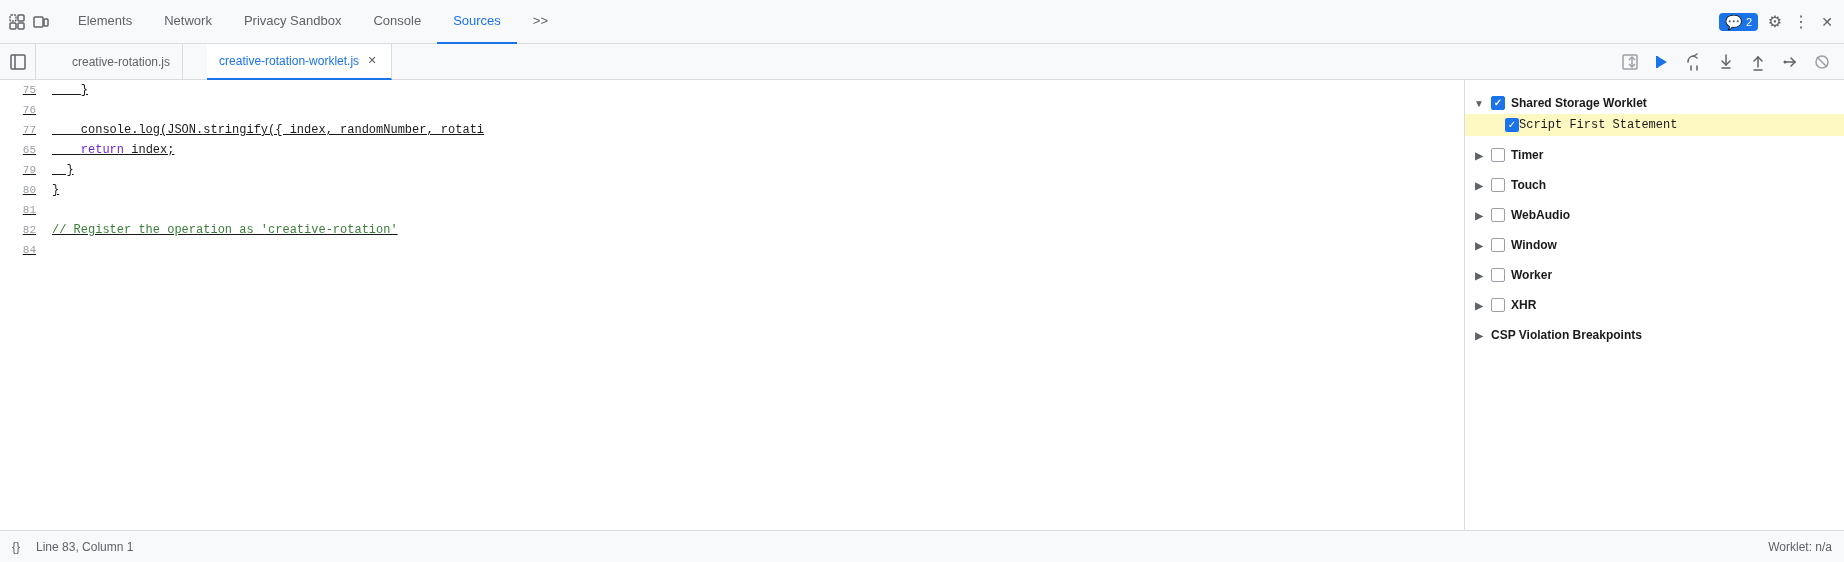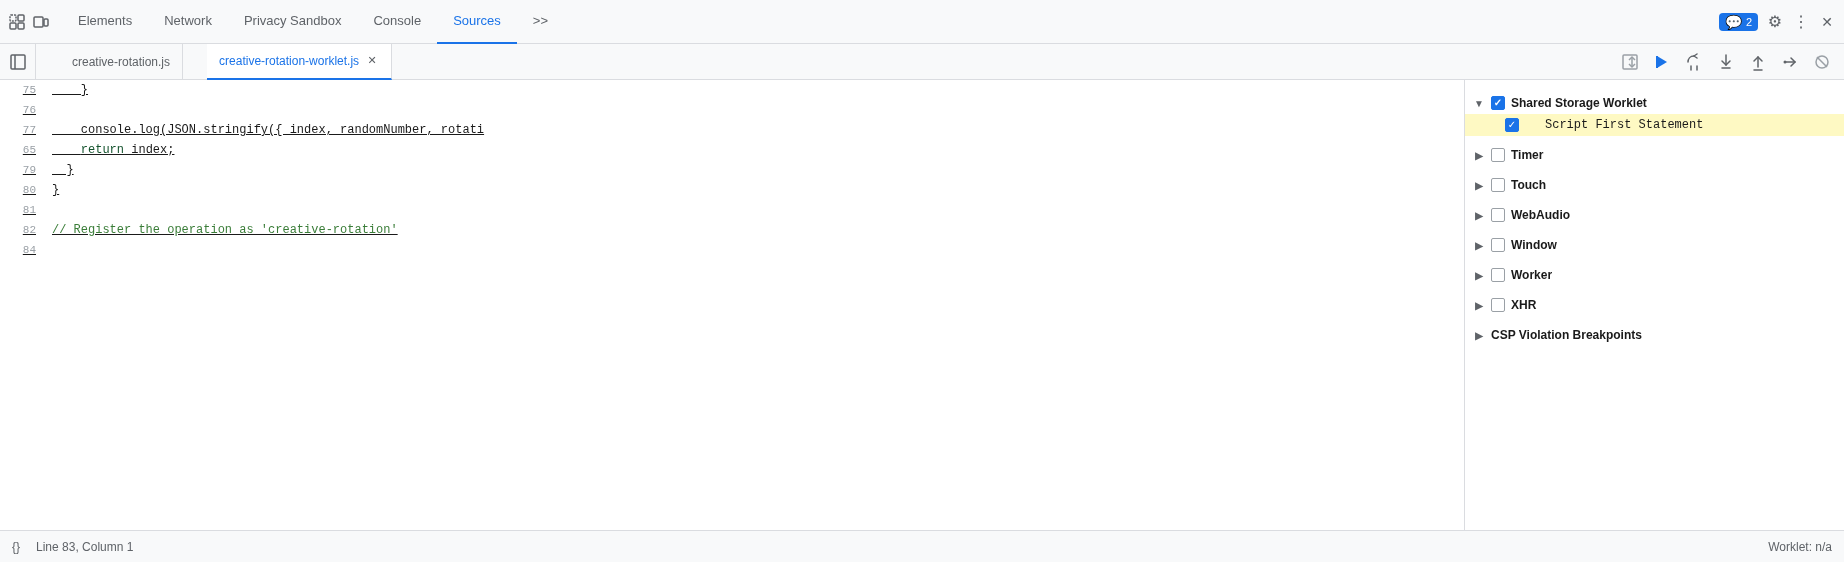--- a/index.html
+++ b/index.html
@@ -178,21 +178,21 @@
       color: #9aa0a6;
       font-size: 11px;
       user-select: none;
     }
     .line-content {
       flex: 1;
       padding-left: 4px;
       white-space: pre;
       color: #1a1a1a;
     }
-    .kw-return { color: #14532d; font-weight: normal; }
+    .kw-return { color: #6d28d9; font-weight: normal; }
     .kw-comment { color: #3a7d38; }
     .kw-string { color: #c41a16; }
 
     
     .right-panel {
       width: 380px;
       min-width: 380px;
       border-left: 1px solid #dadce0;
       background: #fff;
       overflow-y: auto;
@@ -217,21 +217,21 @@
       display: flex;
       align-items: center;
       justify-content: center;
       color: #5f6368;
       font-size: 10px;
     }
     .breakpoint-item {
       display: flex;
       align-items: center;
       padding: 4px 8px 4px 24px;
-      gap: 26px;
+      gap: 0;
       font-size: 12px;
       cursor: pointer;
     }
     .breakpoint-item.highlighted {
       background: #fef9c3;
     }
     .checkbox {
       width: 14px;
       height: 14px;
       border: 1px solid #9aa0a6;

